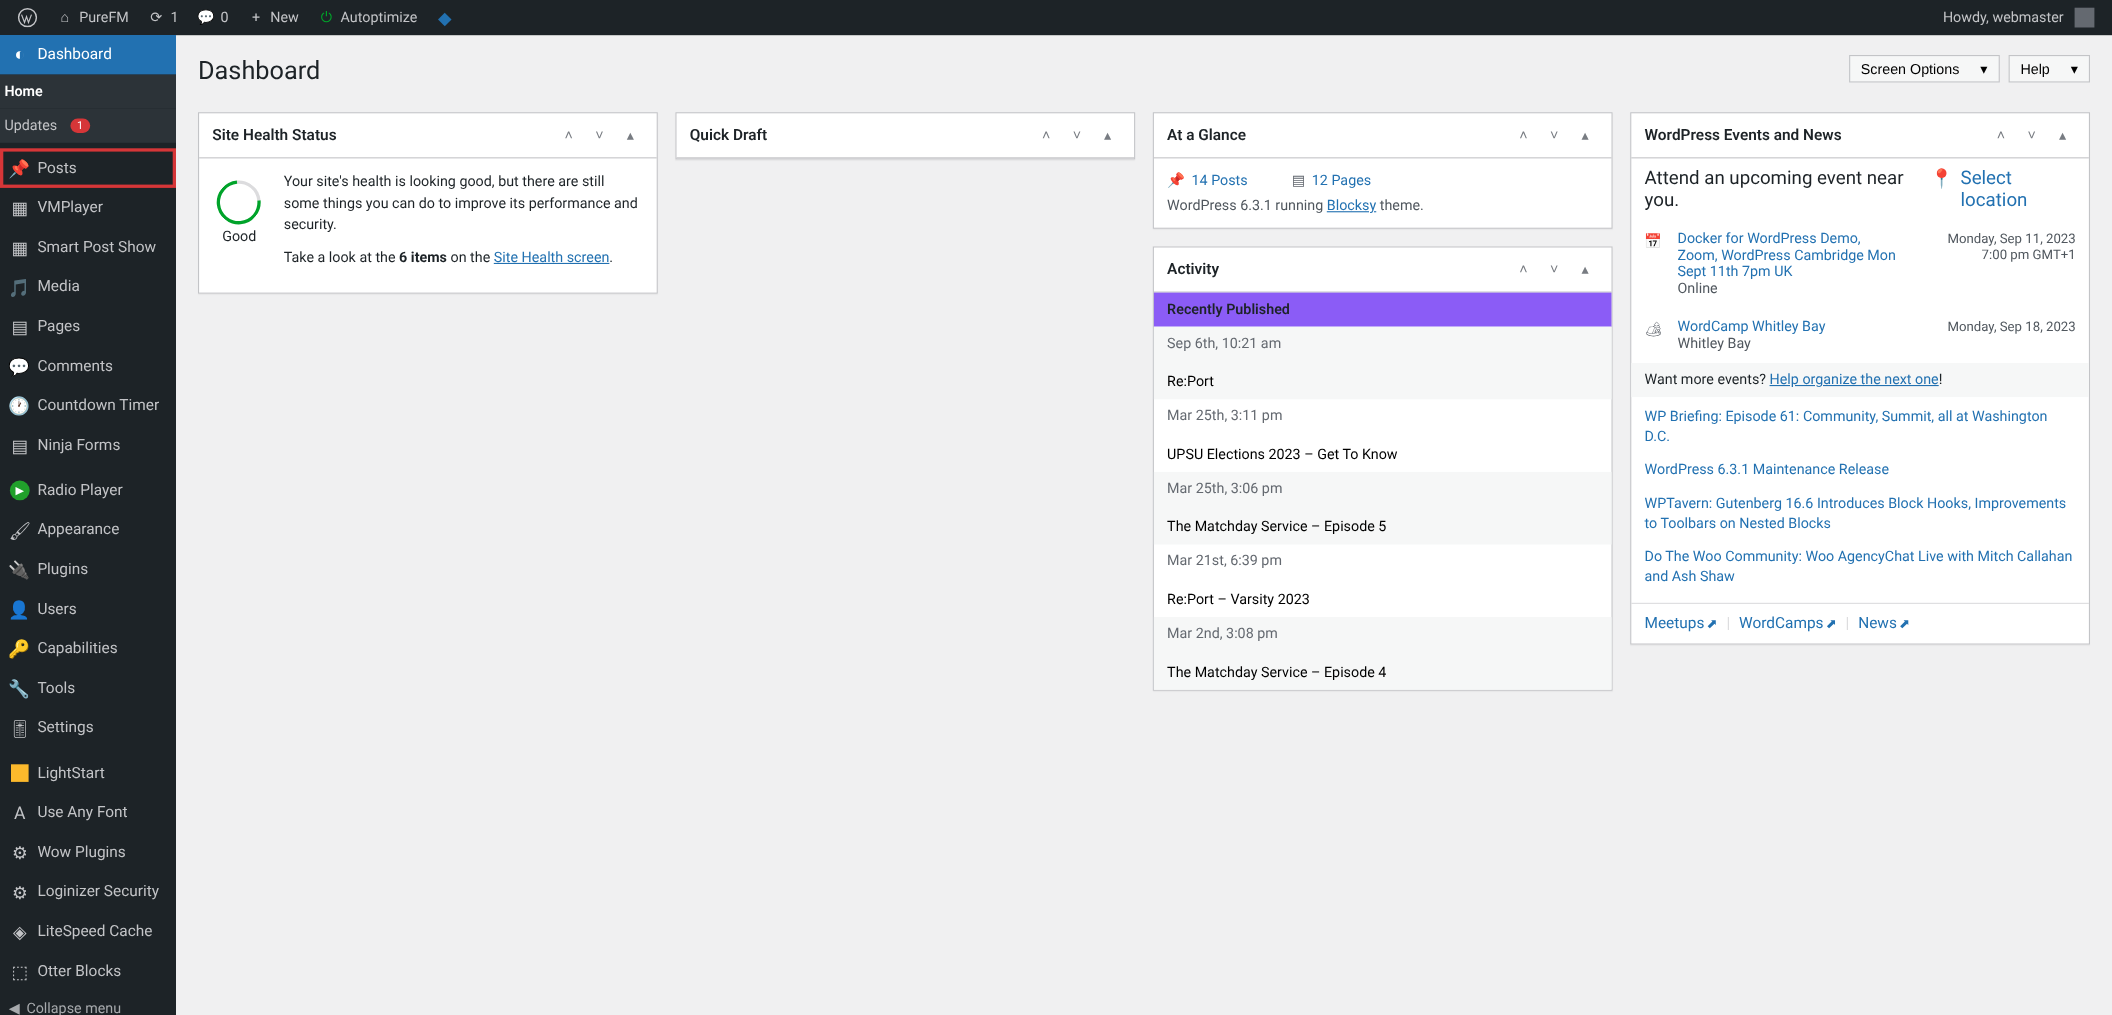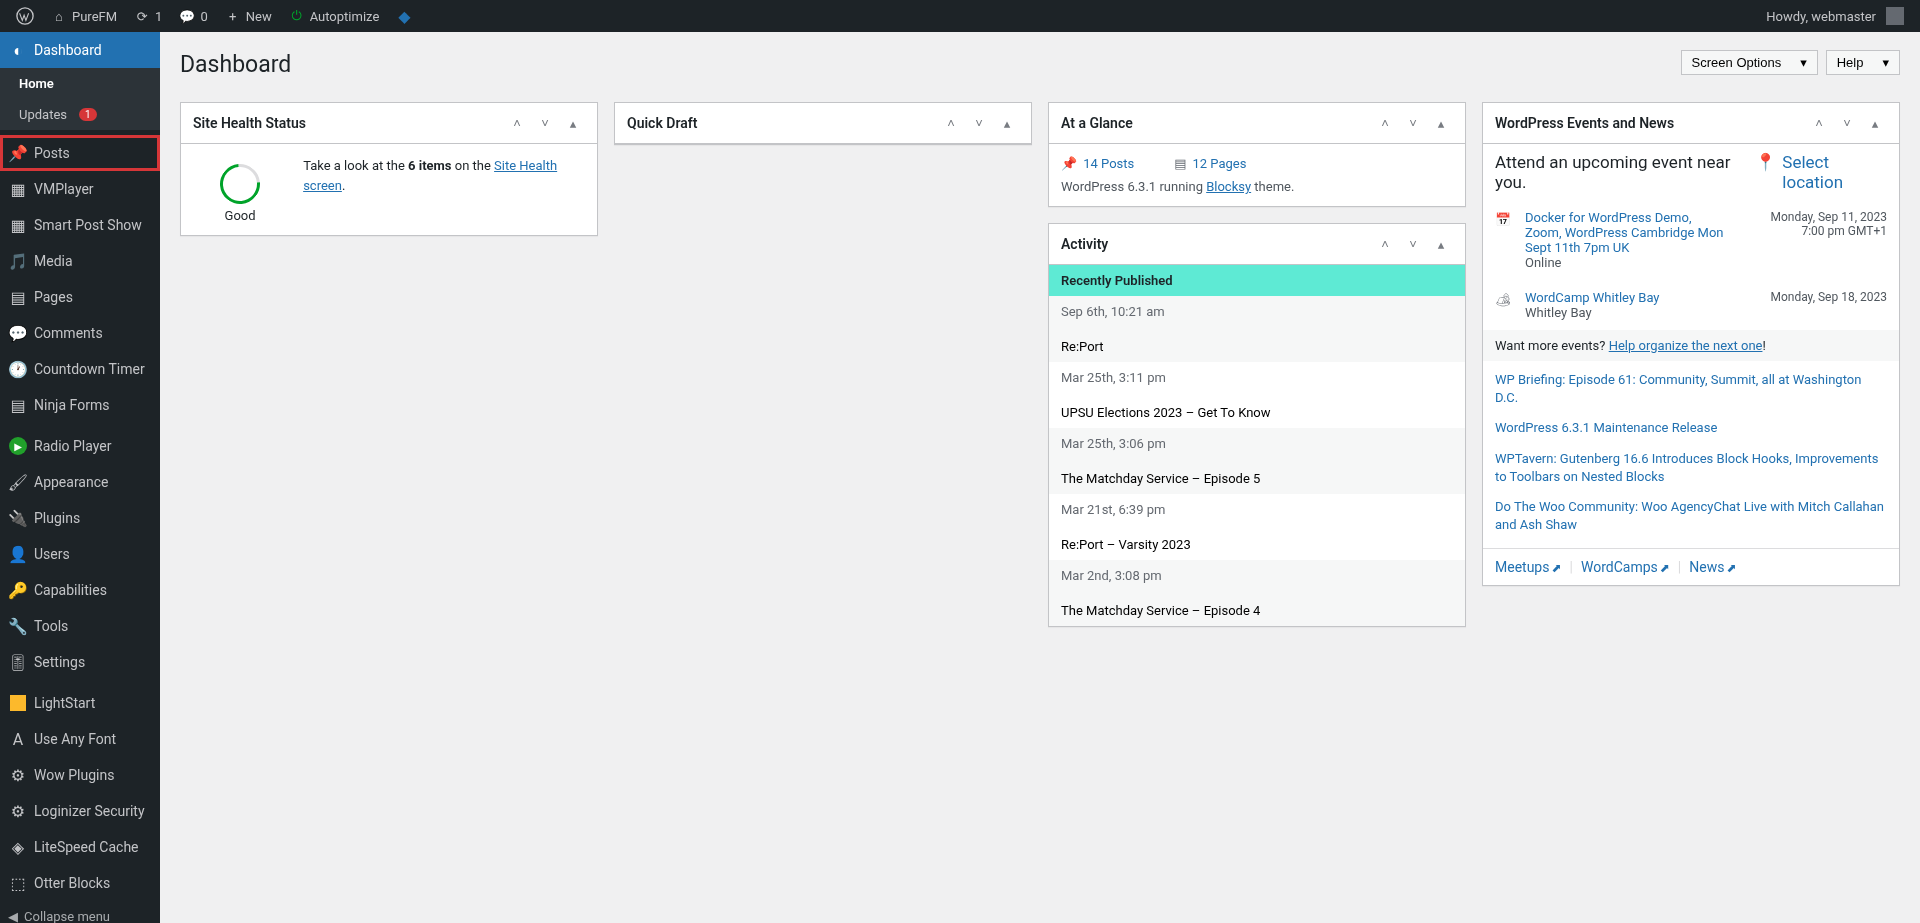--- a/index.html
+++ b/index.html
@@ -10,21 +10,21 @@
 .adminbar { height: 32px; background: #1d2327; color: #c3c4c7; display: flex; align-items: center; padding: 0 8px; font-size: 13px; justify-content: space-between; }
 .adminbar-left, .adminbar-right { display: flex; align-items: center; gap: 0; }
 .ab-item { display: inline-flex; align-items: center; gap: 4px; padding: 0 8px; height: 32px; color: #c3c4c7; cursor: pointer; }
 .ab-icon { width: 18px; height: 18px; display: inline-flex; align-items: center; justify-content: center; }
 .blue-diamond { color:#2271b1; font-size:16px; }
 
 
 .sidebar { position: fixed; top: 32px; left: 0; bottom: 0; width: 160px; background: #1d2327; color: #c3c4c7; overflow-y: auto; }
 .menu-item { display: flex; align-items: center; gap: 6px; padding: 8px 8px; color: #c3c4c7; cursor: pointer; font-size: 14px; }
 .menu-item.current { background: #2271b1; color: #fff; }
-.menu-item.sub { padding-left: 19px; font-size: 13px; background: #2c3338; text-align: center; }
+.menu-item.sub { padding-left: 4px; font-size: 13px; background: #2c3338; text-align: center; }
 .menu-item .m-icon { width: 20px; height: 20px; display: inline-flex; align-items: center; justify-content: center; font-size: 16px; }
 .menu-item .badge { background: #d63638; color: #fff; border-radius: 10px; font-size: 10px; padding: 1px 6px; margin-left: 6px; }
 .menu-sep { height: 5px; }
 .posts-highlight { outline: 3px solid #d63638; outline-offset: -3px; }
 .collapse-item { display: flex; align-items: center; gap: 6px; padding: 8px; color: #a7aaad; cursor: pointer; font-size: 13px; }
 .play-icon { background:#21a02b; width:18px; height:18px; border-radius:50%; display:inline-flex; align-items:center; justify-content:center; color:#fff; font-size:10px; }
 .lightstart-icon { background:#fcb92c; width:16px; height:16px; display:inline-flex; }
 
 
 .main { margin-left: 160px; padding: 0 20px 40px; }
@@ -49,21 +49,21 @@
 .gauge-circle { width: 40px; height: 40px; border: 3px solid #00a32a; border-top-color: #dcdcde; border-radius: 50%; margin: 0 auto 4px; transform: rotate(40deg); }
 .sh-text p { margin-bottom: 10px; line-height: 1.5; }
 
 
 .glance-row { display: flex; gap: 40px; margin-bottom: 8px; }
 .glance-item { display: inline-flex; align-items: center; gap: 6px; color: #2271b1; cursor: pointer; }
 .glance-item .gi-icon { color: #646970; }
 .glance-ver { color: #50575e; }
 
 
-.act-section-title { font-weight: 600; padding: 8px 12px; background: #5eead4; }
+.act-section-title { font-weight: 600; padding: 8px 12px; background: #8b5cf6; }
 .act-list { }
 .act-row { display: flex; padding: 8px 12px; gap: 20px; flex-direction: column; }
 .act-row:nth-child(odd) { background: #f6f7f7; }
 .act-date { width: 140px; color: #646970; }
 .act-link { flex: 1; color: #000000; }
 
 
 .events-head { padding: 8px 12px; display: flex; align-items: flex-start; gap: 6px; font-size: 17px; }
 .events-head .loc-link { color: #2271b1; cursor: pointer; }
 .evlist { }
@@ -264,20 +264,21 @@
             <span class="handle-btn">▴</span>
           </div>
         </div>
         <div class="inside">
           <div class="sh-flex">
             <div class="sh-gauge">
               <div class="gauge-circle"></div>
               <div>Good</div>
             </div>
             <div class="sh-text">
+              <p>Your site's health is looking good, but there are still some things you can do to improve its performance and security.</p>
               <p>
                 <span>Take a look at the </span><b>6 items</b><span> on the </span><a href="#" style="text-decoration:underline">Site Health screen</a><span>.</span>
               </p>
             </div>
           </div>
         </div>
       </div>
     </div>
 
     <div class="col">

